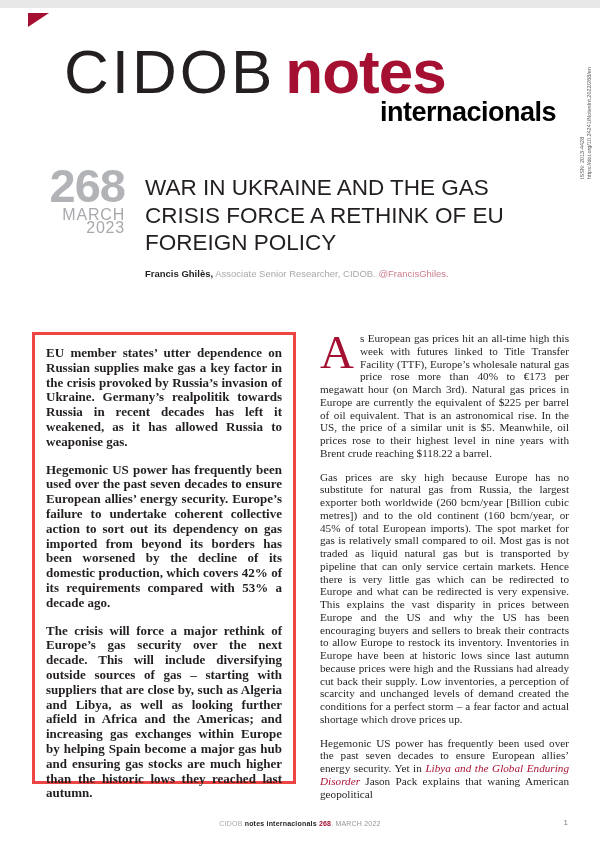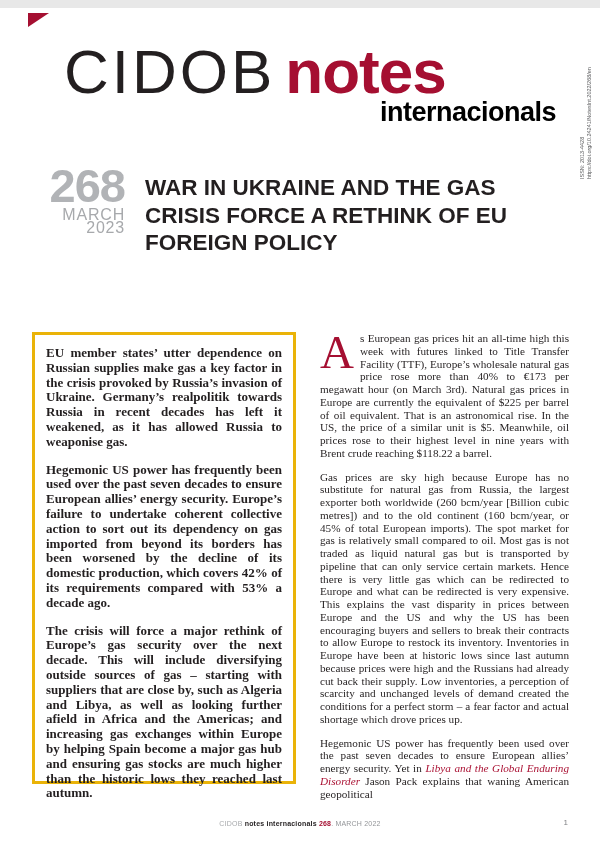--- a/index.html
+++ b/index.html
@@ -88,40 +88,40 @@
     line-height: 13px;
   }
   
   .title {
     position: absolute;
     left: 145px; top: 166px;
     width: 424px;
     font-family: "Liberation Sans", sans-serif;
     font-size: 22.5px;
     line-height: 27.5px;
-    font-weight: 700;
+    font-weight: 400;
     color: #231f20;
   }
   .author {
     position: absolute;
     left: 145px; top: 260px;
     width: 424px;
     font-family: "Liberation Sans", sans-serif;
     font-size: 9.5px;
     color: #231f20;
   }
   .author .name { font-weight: 700; }
   .author .role { color: #a7a9ac; }
   .author .handle { color: #cb7c8d; text-decoration: none; }
   
   .highlight-box {
     position: absolute;
     left: 32px; top: 324px;
     width: 264px; height: 452px;
-    border: 3px solid #eab308;
+    border: 3px solid #ef4444;
     padding: 11px 11px 8px 11px;
     font-family: "Liberation Serif", serif;
     font-weight: 700;
     font-size: 13px;
     line-height: 14.8px;
     text-align: justify;
     color: #231f20;
   }
   .highlight-box p + p { margin-top: 13px; }
   .article-col {
@@ -190,20 +190,23 @@
   </div>
 
   <div class="issue-block">
     <div class="issue-number">268</div>
     <div class="issue-month">MARCH</div>
     <div class="issue-year">2023</div>
   </div>
 
   <h1 class="title">WAR IN UKRAINE AND THE GAS CRISIS FORCE A RETHINK OF EU FOREIGN POLICY</h1>
 
+  <div class="author">
+    <span class="name">Francis Ghilès,</span><span class="role"> Associate Senior Researcher, CIDOB. </span><a href="#" class="handle">@FrancisGhiles.</a>
+  </div>
 
   <div class="highlight-box">
     <p>EU member states’ utter dependence on Russian supplies make gas a key factor in the crisis provoked by Russia’s invasion of Ukraine. Germany’s realpolitik towards Russia in recent decades has left it weakened, as it has allowed Russia to weaponise gas.</p>
     <p>Hegemonic US power has frequently been used over the past seven decades to ensure European allies’ energy security. Europe’s failure to undertake coherent collective action to sort out its dependency on gas imported from beyond its borders has been worsened by the decline of its domestic production, which covers 42% of its requirements compared with 53% a decade ago.</p>
     <p>The crisis will force a major rethink of Europe’s gas security over the next decade. This will include diversifying outside sources of gas – starting with suppliers that are close by, such as Algeria and Libya, as well as looking further afield in Africa and the Americas; and increasing gas exchanges within Europe by helping Spain become a major gas hub and ensuring gas stocks are much higher than the historic lows they reached last autumn.</p>
   </div>
 
   <div class="article-col">
     <p><span class="dropcap">A</span><span>s European gas prices hit an all-time high this week with futures linked to Title Transfer Facility (TTF), Europe’s wholesale natural gas price rose more than 40% to €173 per megawatt hour (on March 3rd). Natural gas prices in Europe are currently the equivalent of $225 per barrel of oil equivalent. That is an astronomical rise. In the US, the price of a similar unit is $5. Meanwhile, oil prices rose to their highest level in nine years with Brent crude reaching $118.22 a barrel.</span></p>
     <p>Gas prices are sky high because Europe has no substitute for natural gas from Russia, the largest exporter both worldwide (260 bcm/year [Billion cubic metres]) and to the old continent (160 bcm/year, or 45% of total European imports). The spot market for gas is relatively small compared to oil. Most gas is not traded as liquid natural gas but is transported by pipeline that can only service certain markets. Hence there is very little gas which can be redirected to Europe and what can be redirected is very expensive. This explains the vast disparity in prices between Europe and the US and why the US has been encouraging buyers and sellers to break their contracts to allow Europe to restock its inventory. Inventories in Europe have been at historic lows since last autumn because prices were high and the Russians had already cut back their supply. Low inventories, a perception of scarcity and unchanged levels of demand created the conditions for a perfect storm – a fear factor and actual shortage which drove prices up.</p>

